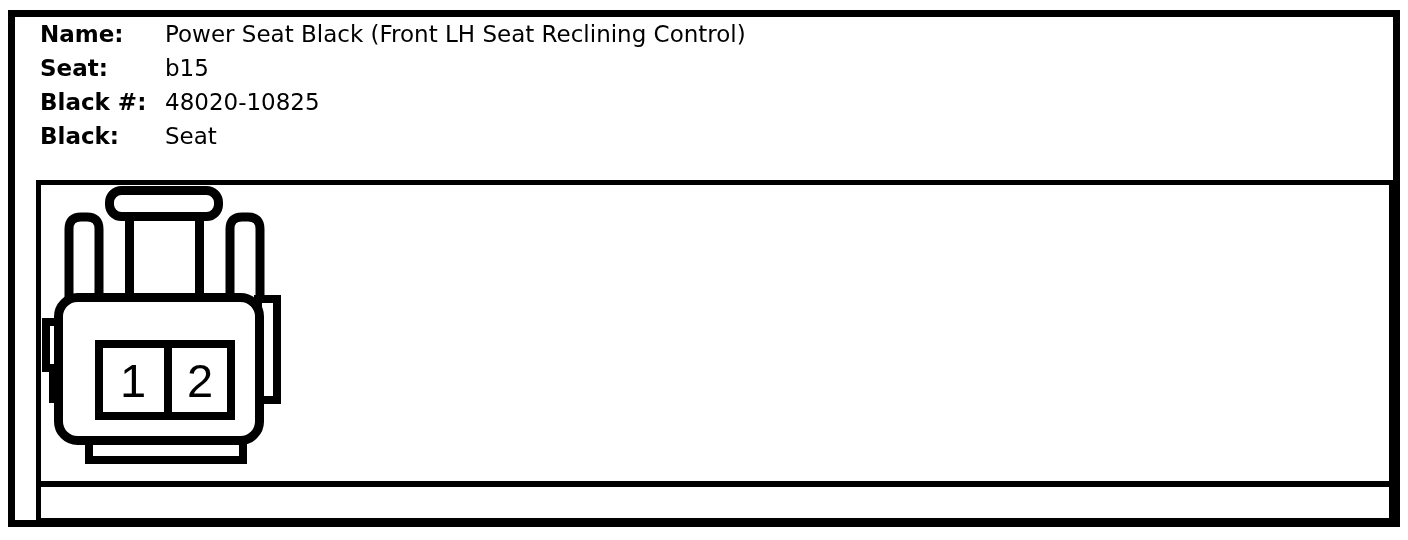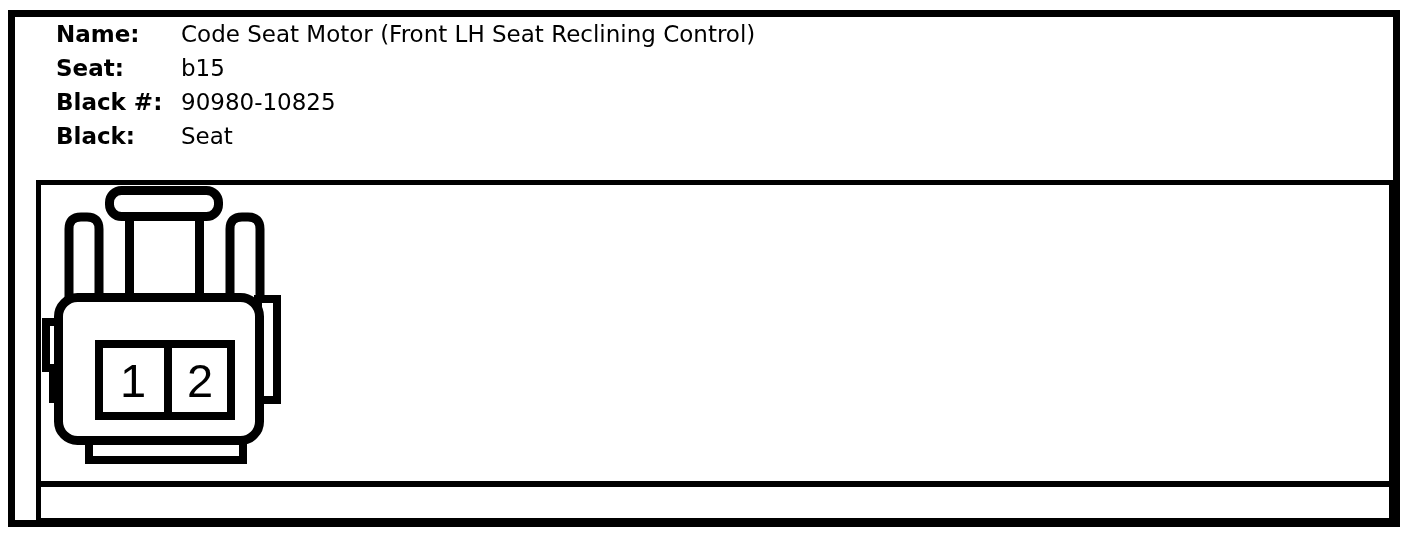--- a/index.html
+++ b/index.html
@@ -22,21 +22,21 @@
     top: 10px;
     width: 1392px;
     height: 517px;
     border: 7px solid #000000;
     box-sizing: border-box;
     pointer-events: none;
   }
   
   .header {
     position: absolute;
-    left: 56px;
+    left: 40px;
     top: 17px;
   }
   .hrow {
     display: flex;
     align-items: center;
     height: 34px;
     font-size: 23px;
     color: #000000;
     white-space: nowrap;
   }
@@ -85,29 +85,29 @@
 </head>
 <body>
 
 <div class="page">
 
   <div class="outer-border"></div>
 
   <div class="header">
     <div class="hrow">
       <span class="hlabel">Name:</span>
-      <span class="hvalue">Code Seat Motor (Front LH Seat Reclining Control)</span>
+      <span class="hvalue">Power Seat Black (Front LH Seat Reclining Control)</span>
     </div>
     <div class="hrow">
       <span class="hlabel">Seat:</span>
       <span class="hvalue">b15</span>
     </div>
     <div class="hrow">
       <span class="hlabel">Black #:</span>
-      <span class="hvalue">90980-10825</span>
+      <span class="hvalue">48020-10825</span>
     </div>
     <div class="hrow">
       <span class="hlabel">Black:</span>
       <span class="hvalue">Seat</span>
     </div>
   </div>
 
   <div class="diagram-table">
     <div class="diagram-cell"></div>
     <div class="note-cell"></div>

